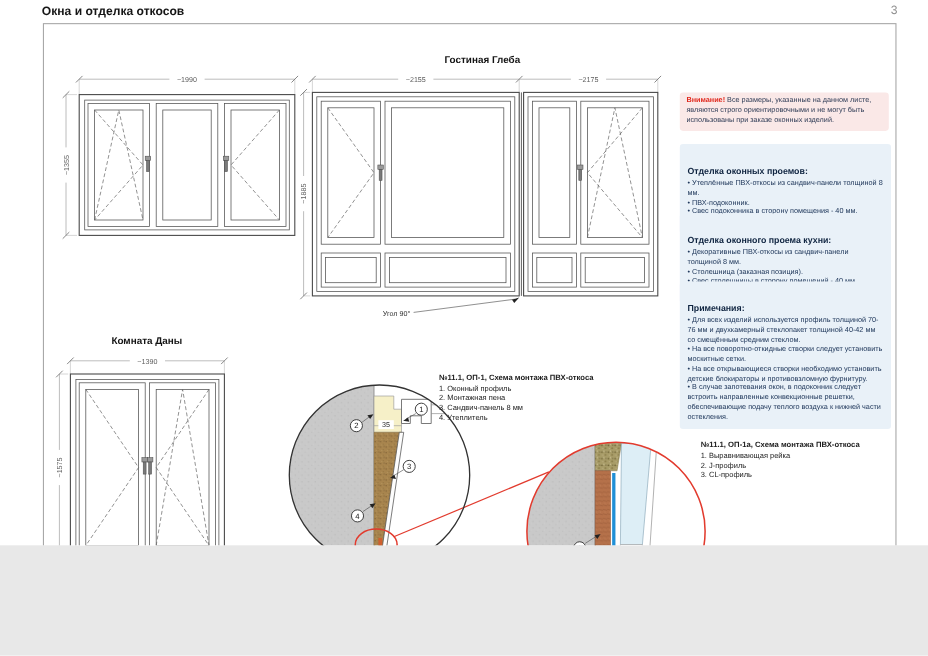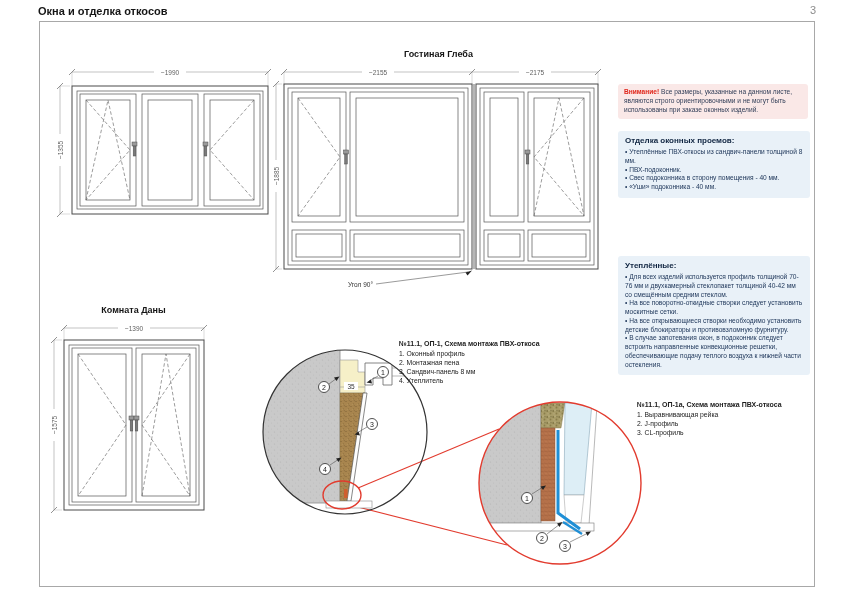--- a/index.html
+++ b/index.html
@@ -1,16 +1,16 @@
 <!DOCTYPE html>
 <html><head>
 <meta charset="utf-8">
 <style>
   html,body{margin:0;padding:0;background:#e8e8e8;}
-  .sheet{position:relative;width:844px;height:596px;background:#ffffff;overflow:hidden;
+  .sheet{position:relative;width:844px;height:496px;background:#ffffff;overflow:hidden;
          font-family:"Liberation Sans",sans-serif;color:#1a1a1a;}
   .frame{position:absolute;left:39px;top:21px;width:774px;height:564px;border:1px solid #a8a8a8;}
   .title{position:absolute;left:38px;top:5px;font-size:11px;font-weight:bold;color:#151515;}
   .pagenum{position:absolute;right:28px;top:4px;font-size:11px;color:#8d8d8d;}
   .wlabel{position:absolute;font-size:9px;font-weight:bold;color:#141414;text-align:center;}
   .absvg{position:absolute;}
 
   
   .f1{fill:#fff;stroke:#4a4a4a;stroke-width:1;}
   .f2{fill:#fff;stroke:#555;stroke-width:0.7;}
@@ -33,21 +33,21 @@
 
   
   .detail-block{position:absolute;color:#1c1c1c;width:190px;}
   .detail-title{font-size:7px;font-weight:bold;margin:0 0 2px 0;}
   .detail-item{font-size:6.8px;line-height:9px;}
 
   
   .p-box{position:absolute;left:618px;width:178px;border-radius:3px;}
   .p-warn{top:84px;background:#fae8e7;padding:4px 6px;font-size:6.6px;line-height:1.35;color:#34405a;}
   .p-warn .wt{color:#e0261b;font-weight:bold;}
-  .p-blue{background:#e9f1f8;padding:5px 7px 6px;}
+  .p-blue{background:#e9f1f8;padding:20px 7px 6px;}
   .p-blue h3{font-size:8px;font-weight:bold;color:#0f2440;margin:0 0 3px 0;}
   .p-blue ul{margin:0;padding:0;list-style:none;}
   .p-blue li{font-size:6.6px;line-height:1.33;color:#21395c;}
   .p-blue li::before{content:"• ";}
   .p-open{top:131px;}
   .p-kitchen{top:194px;}
   .p-notes{top:256px;}
 </style>
 </head>
 <body>
@@ -330,23 +330,32 @@
   <div class="p-box p-blue p-open">
     <h3>Отделка оконных проемов:</h3>
     <ul>
       <li>Утеплённые ПВХ-откосы из сандвич-панели толщиной 8 мм.</li>
       <li>ПВХ-подоконник.</li>
       <li>Свес подоконника в сторону помещения - 40 мм.</li>
       <li>«Уши» подоконника - 40 мм.</li>
     </ul>
   </div>
 
+  <div class="p-box p-blue p-kitchen">
+    <h3>Отделка оконного проема кухни:</h3>
+    <ul>
+      <li>Декоративные ПВХ-откосы из сандвич-панели толщиной 8 мм.</li>
+      <li>Столешница (заказная позиция).</li>
+      <li>Свес столешницы в сторону помещений - 40 мм.</li>
+      <li>«Уши» столешницы - 40 мм.</li>
+    </ul>
+  </div>
 
   <div class="p-box p-blue p-notes">
-    <h3>Утеплённые:</h3>
+    <h3>Примечания:</h3>
     <ul>
       <li>Для всех изделий используется профиль толщиной 70-76 мм и двухкамерный стеклопакет толщиной 40-42 мм со смещённым средним стеклом.</li>
       <li>На все поворотно-откидные створки следует установить москитные сетки.</li>
       <li>На все открывающиеся створки необходимо установить детские блокираторы и противовзломную фурнитуру.</li>
       <li>В случае запотевания окон, в подоконник следует встроить направленные конвекционные решетки, обеспечивающие подачу теплого воздуха к нижней части остекления.</li>
     </ul>
   </div>
 
 </div>
 

